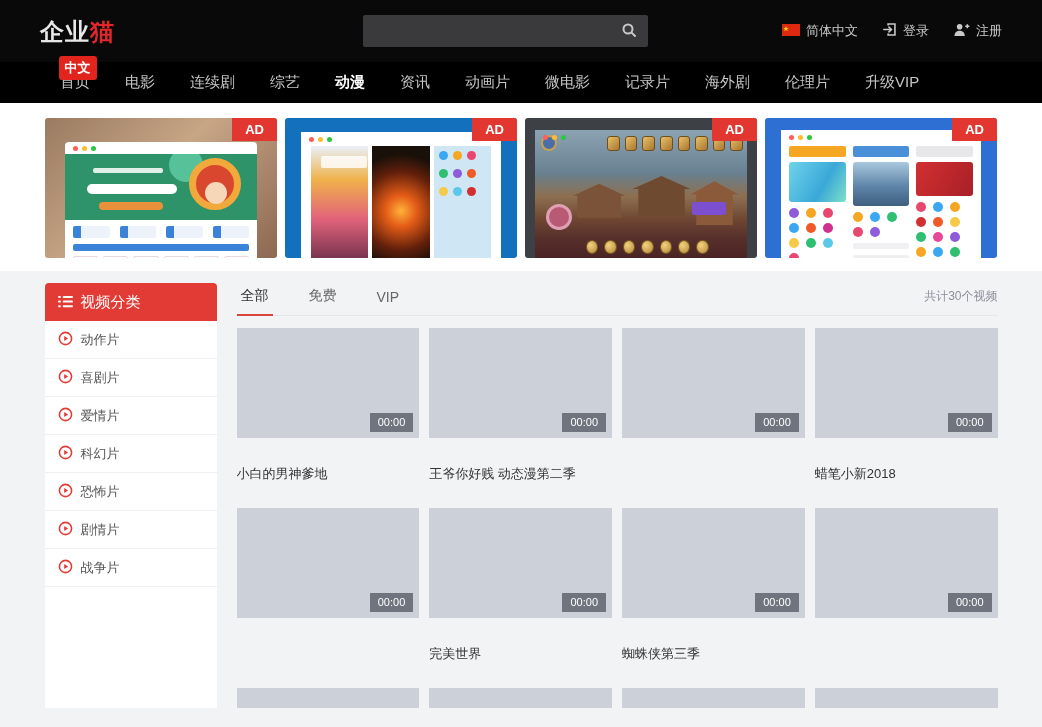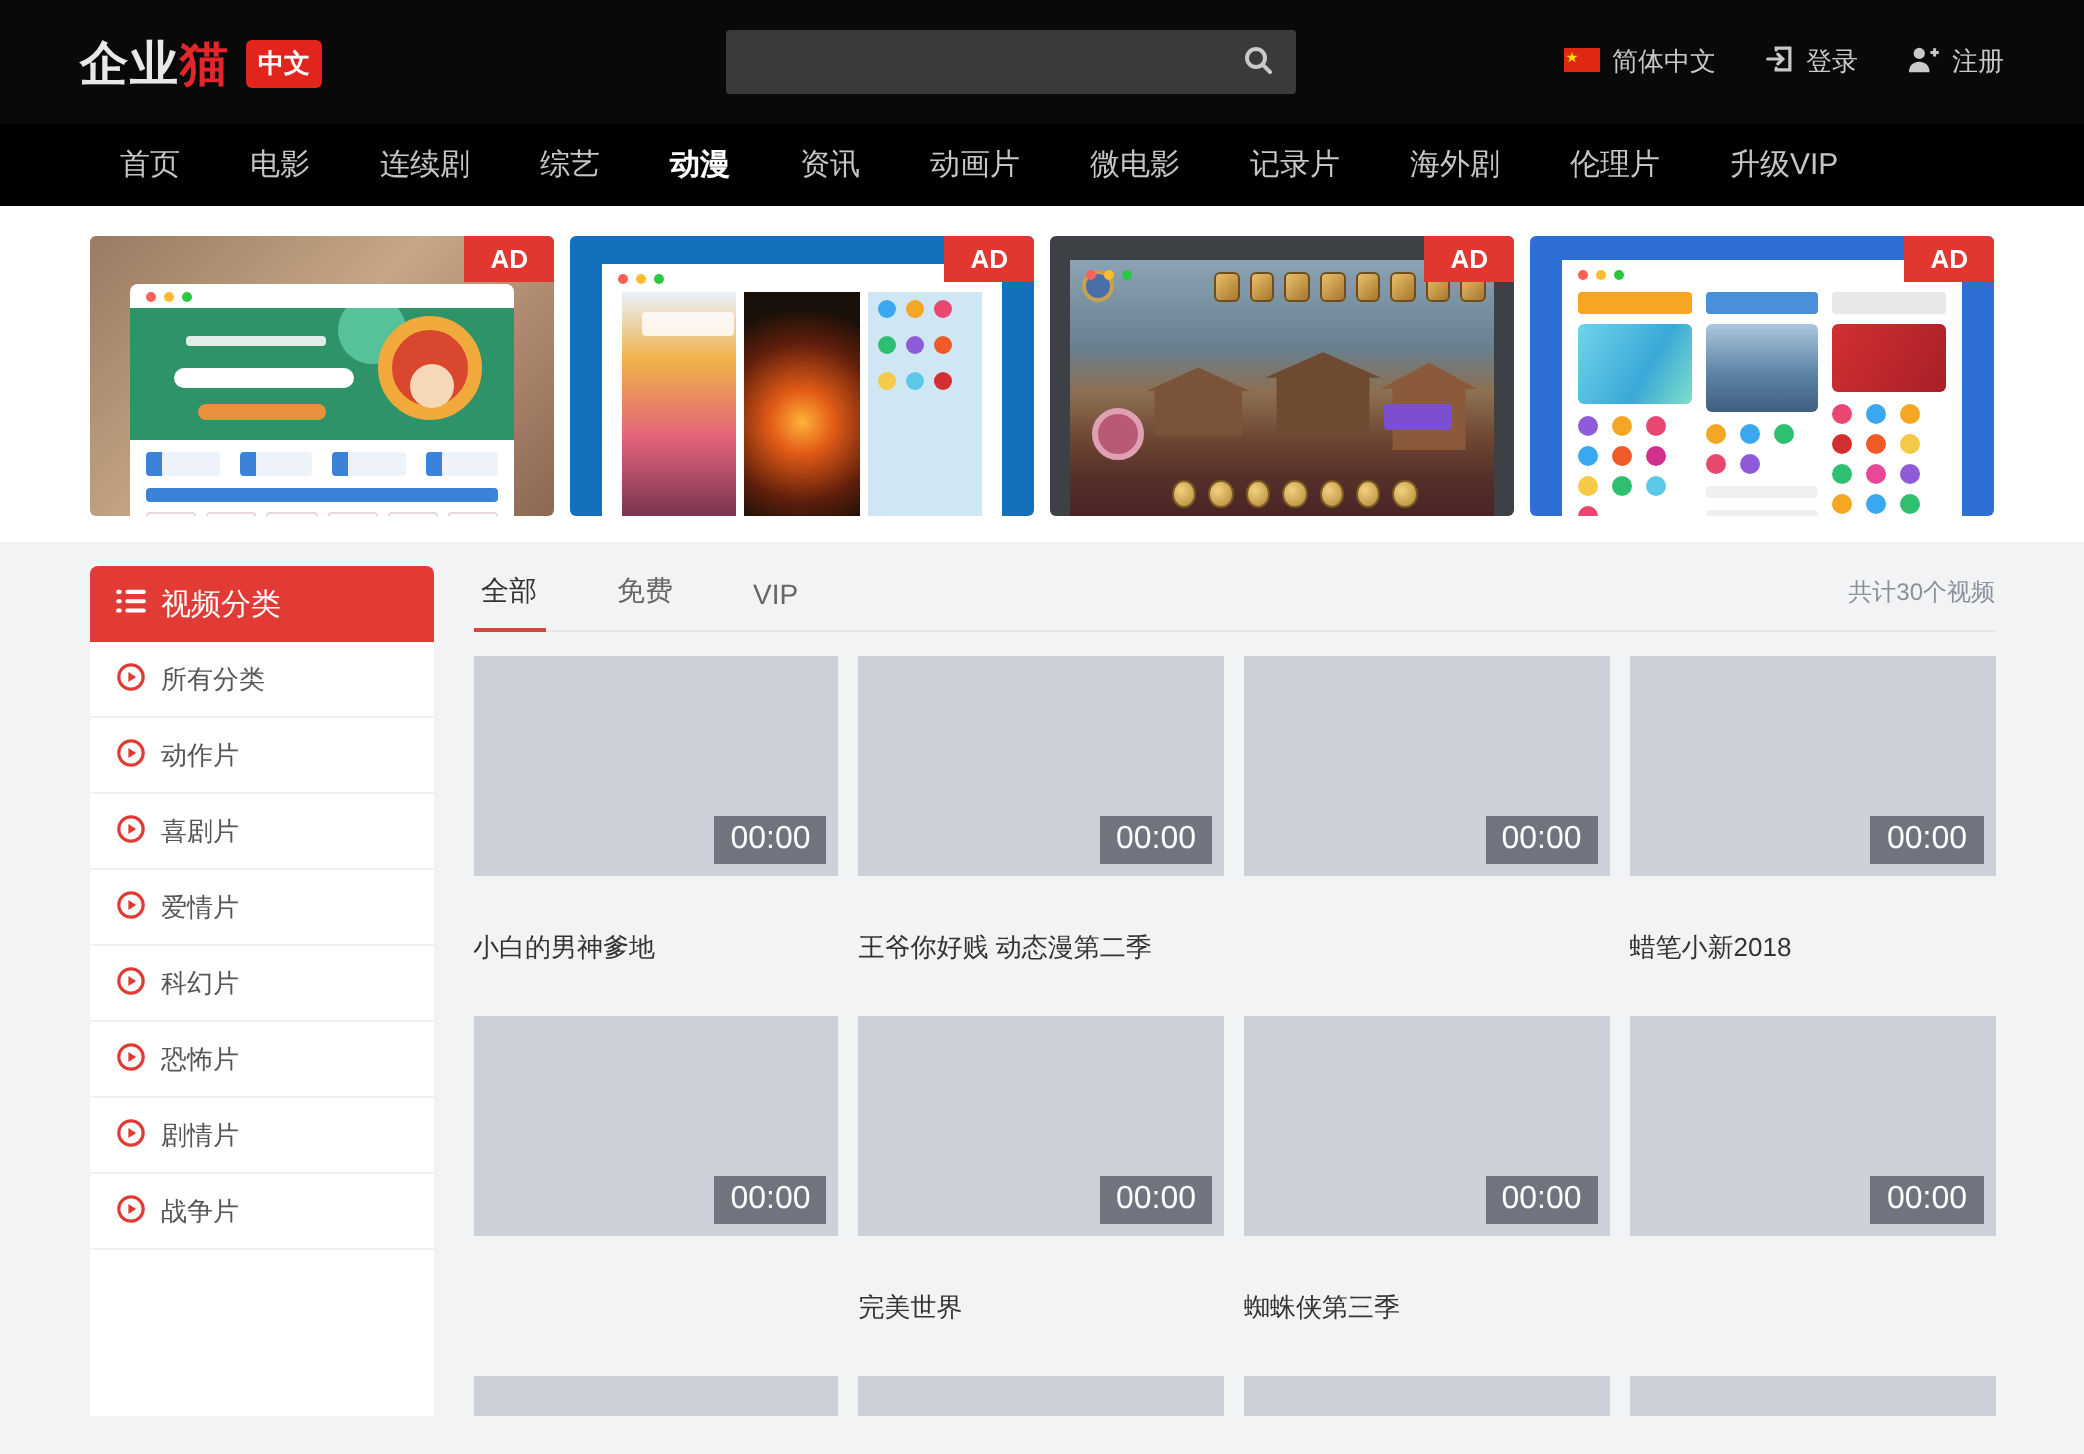--- a/index.html
+++ b/index.html
@@ -1,21 +1,21 @@
 <!DOCTYPE html>
 <html><head>
 <meta charset="utf-8">
 <style>
   * { margin:0; padding:0; box-sizing:border-box; }
   html,body { width:1042px; height:727px; overflow:hidden; }
   body { background:#f2f3f5; font-family:"Liberation Sans","DejaVu Sans",sans-serif; }
 
   
   .top-header { position:relative; height:62px; background:#09090a; }
-  .logo { position:absolute; left:40px; top:16px; display:flex; align-items:center; gap:8px; cursor:pointer; }
+  .logo { position:absolute; left:40px; top:16px; display:flex; align-items:center; gap:8px; cursor:pointer;flex-direction:column; }
   .logo-text { font-size:24px; font-weight:bold; color:#e8e8e8; letter-spacing:1px; }
   .logo-text .accent { color:#e1272a; }
   .logo-badge { background:#e1251c; color:#fff; font-size:13px; font-weight:bold; padding:3px 6px; border-radius:3px; }
   .search-box { position:absolute; left:363px; top:15px; width:285px; height:32px; background:#3a3a3c; border-radius:2px; display:flex; align-items:center; }
   .search-input { flex:1; height:100%; background:transparent; border:none; outline:none; color:#ddd; font-size:13px; padding:0 12px; font-family:inherit; }
   .search-btn { width:38px; height:100%; background:transparent; border:none; display:flex; align-items:center; justify-content:center; cursor:pointer; }
   .header-actions { position:absolute; right:40px; top:0; height:62px; display:flex; align-items:center; gap:24px; }
   .header-action { display:flex; align-items:center; gap:6px; color:#c9c9c9; font-size:13px; cursor:pointer; }
 
   
@@ -98,21 +98,21 @@
 
   .main { flex:1; min-width:0; }
   .tabs-row { display:flex; align-items:flex-end; border-bottom:1px solid #e7e7ea; }
   .tab { font-size:14px; color:#666; padding:4px 4px 9px; margin-right:32px; cursor:pointer; border-bottom:2px solid transparent; margin-bottom:-1px; }
   .tab.active { color:#333; font-weight:normal; border-bottom-color:#d9453c; }
   .total-count { margin-left:auto; color:#8a8f99; font-size:12px; padding-bottom:10px; }
 
   .video-grid { display:grid; grid-template-columns:repeat(4,1fr); column-gap:10px; margin-top:12px; }
   .video-card { margin-bottom:25px; cursor:pointer; }
   .thumb { position:relative; height:110px; background:#ccd1d9; }
-  .duration { position:absolute; right:6px; bottom:6px; background:rgba(84,90,100,.78); color:#fff; font-size:16px; line-height:1; padding:4px 8px; }
+  .duration { position:absolute; right:6px; bottom:6px; background:rgba(84,90,100,.78); color:#fff; font-size:11px; line-height:1; padding:4px 8px; }
   .video-title { margin-top:27px; font-size:13px; color:#333; white-space:nowrap; overflow:hidden; text-overflow:ellipsis; }
 </style>
 </head>
 <body>
 
 <header class="top-header">
   <div class="logo">
     <span class="logo-text"><span>企业</span><span class="accent">猫</span></span>
     <span class="logo-badge">中文</span>
   </div>
@@ -354,29 +354,20 @@
       <span>视频分类</span>
     </div>
     <div class="sidebar-list" id="sidebar-list">
         <div class="sidebar-item">
       <span>
         <svg width="15" height="15" viewBox="0 0 16 16">
           <circle cx="8" cy="8" r="6.5" fill="none" stroke="#e23b35" stroke-width="1.7"></circle>
           <path d="M6.6 5.3 L10.8 8 L6.6 10.7 Z" fill="#e23b35"></path>
         </svg>
       </span>
-      <span class="si-label">所有分类</span>
-    </div>
-        <div class="sidebar-item">
-      <span>
-        <svg width="15" height="15" viewBox="0 0 16 16">
-          <circle cx="8" cy="8" r="6.5" fill="none" stroke="#e23b35" stroke-width="1.7"></circle>
-          <path d="M6.6 5.3 L10.8 8 L6.6 10.7 Z" fill="#e23b35"></path>
-        </svg>
-      </span>
       <span class="si-label">动作片</span>
     </div>
         <div class="sidebar-item">
       <span>
         <svg width="15" height="15" viewBox="0 0 16 16">
           <circle cx="8" cy="8" r="6.5" fill="none" stroke="#e23b35" stroke-width="1.7"></circle>
           <path d="M6.6 5.3 L10.8 8 L6.6 10.7 Z" fill="#e23b35"></path>
         </svg>
       </span>
       <span class="si-label">喜剧片</span>

